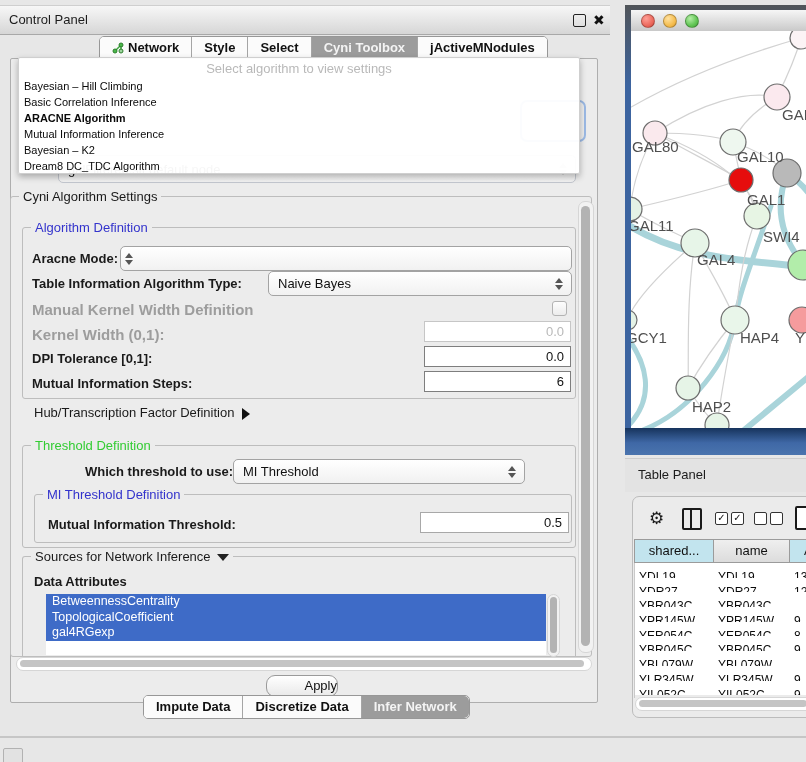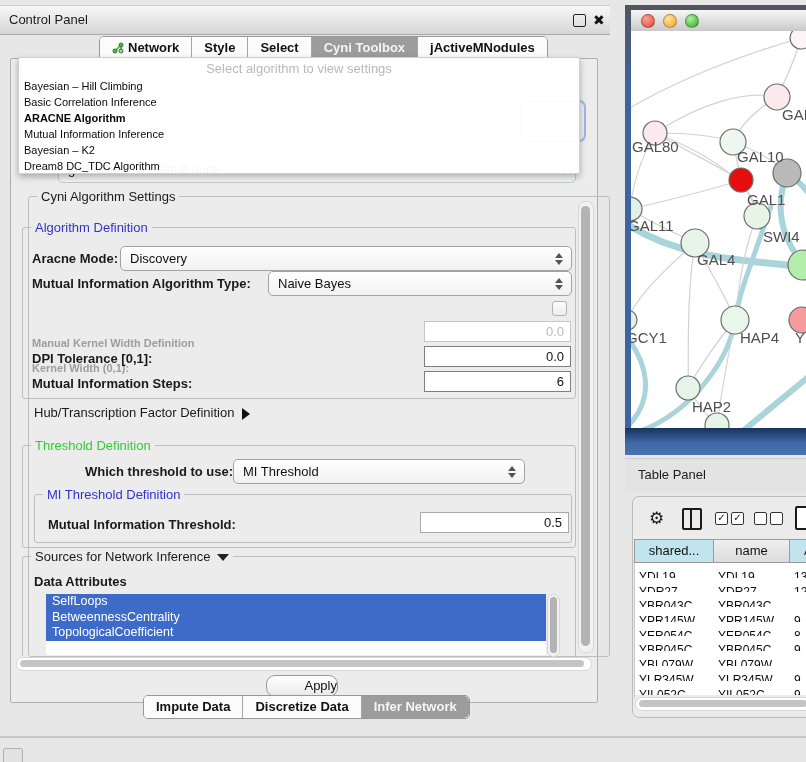--- a/index.html
+++ b/index.html
@@ -14,21 +14,21 @@
   .tabstrip{display:flex;border:1px solid #979797;border-radius:5px 5px 0 0;overflow:hidden;background:#fbfbfb;height:22px;}
   .tab{font-size:13px;font-weight:bold;color:#111;line-height:22px;padding:0 12px;border-right:1px solid #a5a5a5;background:#fbfbfb;display:flex;align-items:center;gap:4px;}
   .tab:last-child{border-right:none;}
   .tab.sel{background:#9c9c9c;color:#f4f4f4;}
   .content-panel{border:1px solid #aeaeae;background:#ececec;border-radius:2px;}
   
   .tborder{border:1px solid #bdbdbd;border-radius:3px;}
   .tlabel{position:absolute;top:-8px;left:8px;background:#ececec;padding:0 4px;font-size:13px;line-height:15px;white-space:nowrap;}
   .lbl{font-size:13px;color:#1a1a1a;white-space:nowrap;}
   .lblb{font-size:13px;font-weight:bold;color:#1a1a1a;white-space:nowrap;}
-  .lbldis{font-size:11px;font-weight:bold;color:#9d9d9d;white-space:nowrap;margin-top:36px;}
+  .lbldis{font-size:15px;font-weight:bold;color:#9d9d9d;white-space:nowrap;}
   
   .combo{background:linear-gradient(#ffffff,#f1f1f1);border:1px solid #a3a3a3;border-radius:5px;display:flex;align-items:center;}
   .combo .val{flex:1;font-size:13px;color:#111;padding-left:9px;white-space:nowrap;overflow:hidden;}
   .spin{width:16px;display:flex;flex-direction:column;align-items:center;gap:2px;padding-right:4px;}
   .tri-up{width:0;height:0;border-left:4px solid transparent;border-right:4px solid transparent;border-bottom:5px solid #555;}
   .tri-dn{width:0;height:0;border-left:4px solid transparent;border-right:4px solid transparent;border-top:5px solid #555;}
   
   .field{background:#fff;border:1px solid #7e7e7e;font-size:13px;color:#111;text-align:right;padding-right:6px;line-height:19px;}
   .field.dis{border-color:#c6c6c6;color:#b9b9b9;}
   .checkbox{background:linear-gradient(#fdfdfd,#ececec);border:1px solid #b3b3b3;border-radius:3px;}
@@ -112,42 +112,41 @@
     <div class="abs lbl hint" style="left:26px;top:90px;">Inference Algorithm</div>
     <div class="abs" style="left:520px;top:95px;width:62px;height:38px;border:2px solid #9bb9e4;border-radius:7px;"></div>
     <div class="abs combo" style="left:58px;top:150px;width:516px;height:26px;border-color:#c3c7cf;">
       <span class="val hint">galFiltered.sif default node</span>
       <span class="spin" style="opacity:.35;">
           <span class="tri-up"></span>
           <span class="tri-dn"></span>
         </span>
     </div>
 
-    <div class="abs tborder" style="left:28px;top:191px;width:580px;height:459px;">
+    <div class="abs tborder" style="left:10px;top:191px;width:580px;height:459px;">
       <span class="tlabel lbl">Cyni Algorithm Settings</span>
     </div>
 
     <div class="abs sb-track" style="left:578px;top:196px;width:14px;height:450px;">
       <div class="abs sb-thumb" style="left:2px;top:4px;width:9px;height:440px;"></div>
     </div>
 
     <div class="abs tborder" style="left:22px;top:222px;width:552px;height:170px;">
       <span class="tlabel" style="color:#3333cc;">Algorithm Definition</span>
     </div>
 
     <div class="abs lblb" style="left:32px;top:246px;">Aracne Mode:</div>
     <div class="abs combo" style="left:120px;top:241px;width:450px;height:23px;">
-      <span class="val">Discovery</span>
       <span class="spin">
           <span class="tri-up"></span>
           <span class="tri-dn"></span>
         </span>
     </div>
 
-    <div class="abs lblb" style="left:32px;top:271px;">Mutual Information Algorithm Type:</div>
+    <div class="abs lblb" style="left:32px;top:271px;">Table Information Algorithm Type:</div>
     <div class="abs combo" style="left:268px;top:266px;width:302px;height:23px;">
       <span class="val">Naive Bayes</span>
       <span class="spin">
           <span class="tri-up"></span>
           <span class="tri-dn"></span>
         </span>
     </div>
 
     <div class="abs lbldis" style="left:32px;top:296px;">Manual Kernel Width Definition</div>
     <div class="abs checkbox" style="left:552px;top:296px;width:13px;height:13px;"></div>
@@ -180,23 +179,23 @@
       <span class="tlabel" style="color:#3333cc;">MI Threshold Definition</span>
     </div>
     <div class="abs lblb" style="left:48px;top:512px;">Mutual Information Threshold:</div>
     <div class="abs field" style="left:420px;top:507px;width:141px;height:19px;border-color:#a8a8a8;">0.5</div>
 
     <div class="abs tborder" style="left:22px;top:551px;width:552px;height:99px;border-bottom:none;border-radius:3px 3px 0 0;">
       <span class="tlabel lbl"><span>Sources for Network Inference</span><span class="arrow-down"></span></span>
     </div>
     <div class="abs lblb" style="left:34px;top:569px;">Data Attributes</div>
     <div class="abs attr-list" style="left:46px;top:589px;width:500px;height:61px;">
-      <div class="attr-item" style="background:#3e6bc7;">SelfLoops</div>
       <div class="attr-item" style="background:#3e6bc7;">BetweennessCentrality</div>
       <div class="attr-item" style="background:#3e6bc7;">TopologicalCoefficient</div>
+      <div class="attr-item" style="background:#3e6bc7;">gal4RGexp</div>
     </div>
     <div class="abs sb-track" style="left:547px;top:589px;width:11px;height:61px;">
       <div class="abs sb-thumb" style="left:1.5px;top:2px;width:7px;height:56px;"></div>
     </div>
 
     <div class="abs sb-track" style="left:16px;top:652px;width:574px;height:12px;background:#fff;">
       <div class="abs sb-thumb" style="left:3px;top:2px;width:564px;height:7px;background:#c4c4c4;"></div>
     </div>
 
     <div class="abs pushbtn" style="left:266px;top:670px;width:70px;height:20px;line-height:20px;">Apply</div>

